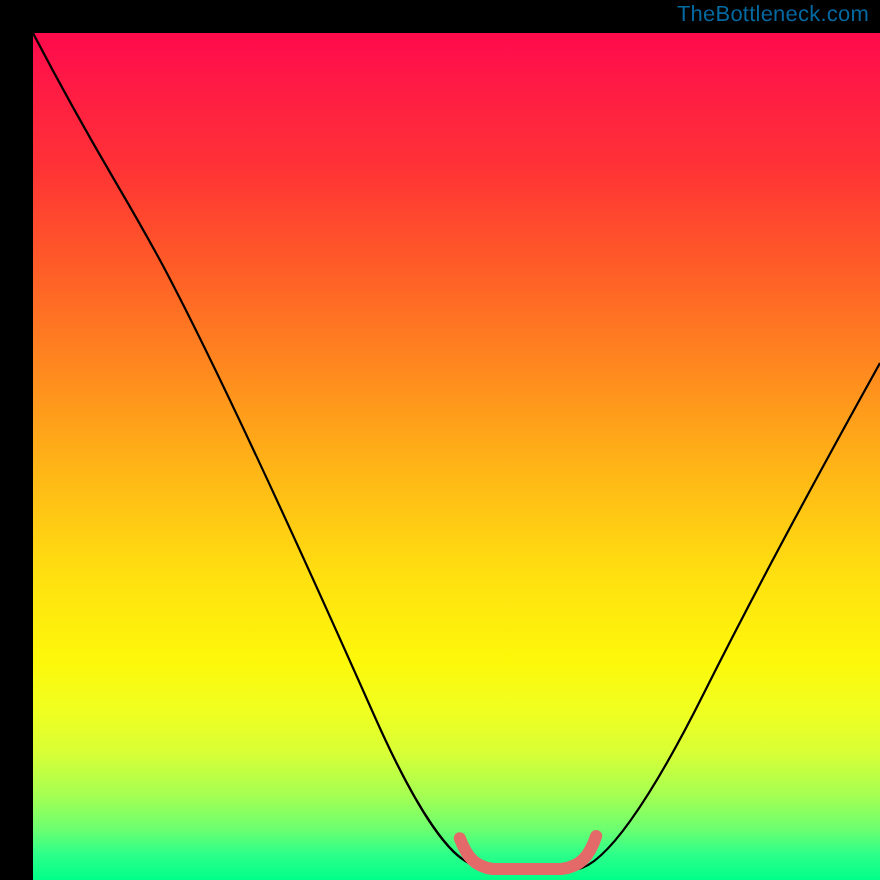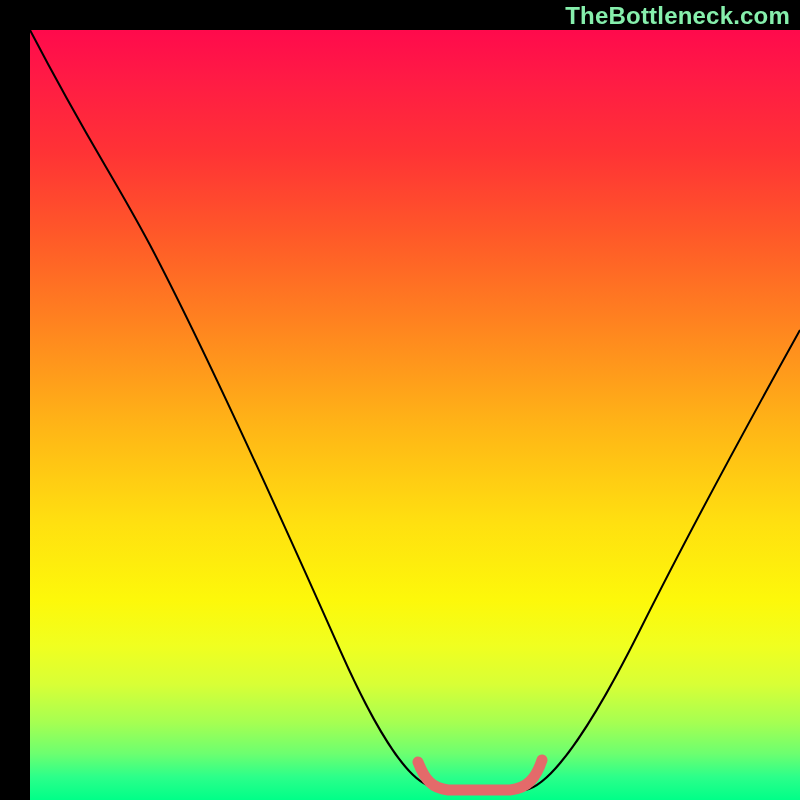--- a/index.html
+++ b/index.html
@@ -45,25 +45,24 @@
       #a5ff52 90%,
       #6cff70 94%,
       #2cff8a 97%,
       #00ff88 100%
     );
   }
   .watermark {
     position: absolute;
     top: 2px;
     right: 10px;
-    color: #86efac;
-    font-size: 24px;
+    color: #0369a1;
+    font-size: 20px;
     letter-spacing: 0.2px;
     z-index: 5;
-    font-weight: bold;
   }
   svg.curve {
     position: absolute;
     inset: 0;
     z-index: 3;
   }
 </style>
 </head>
 <body>
 

